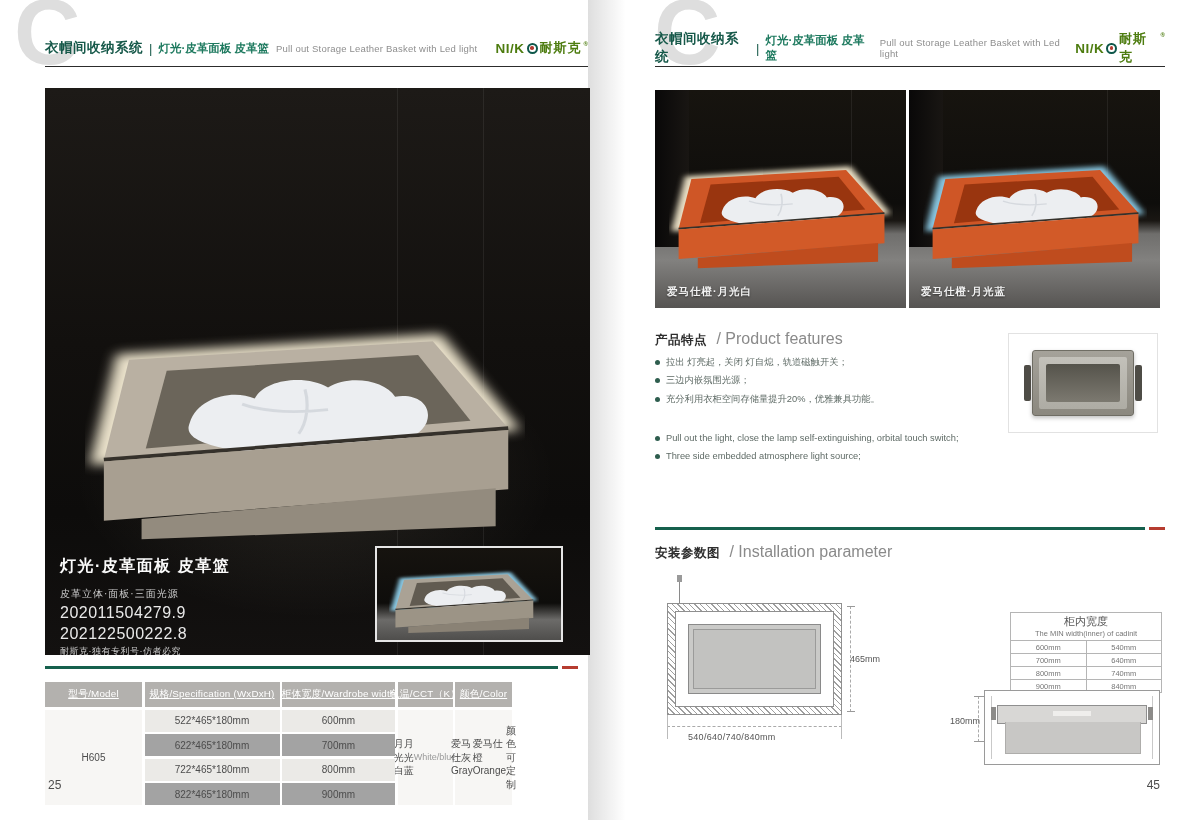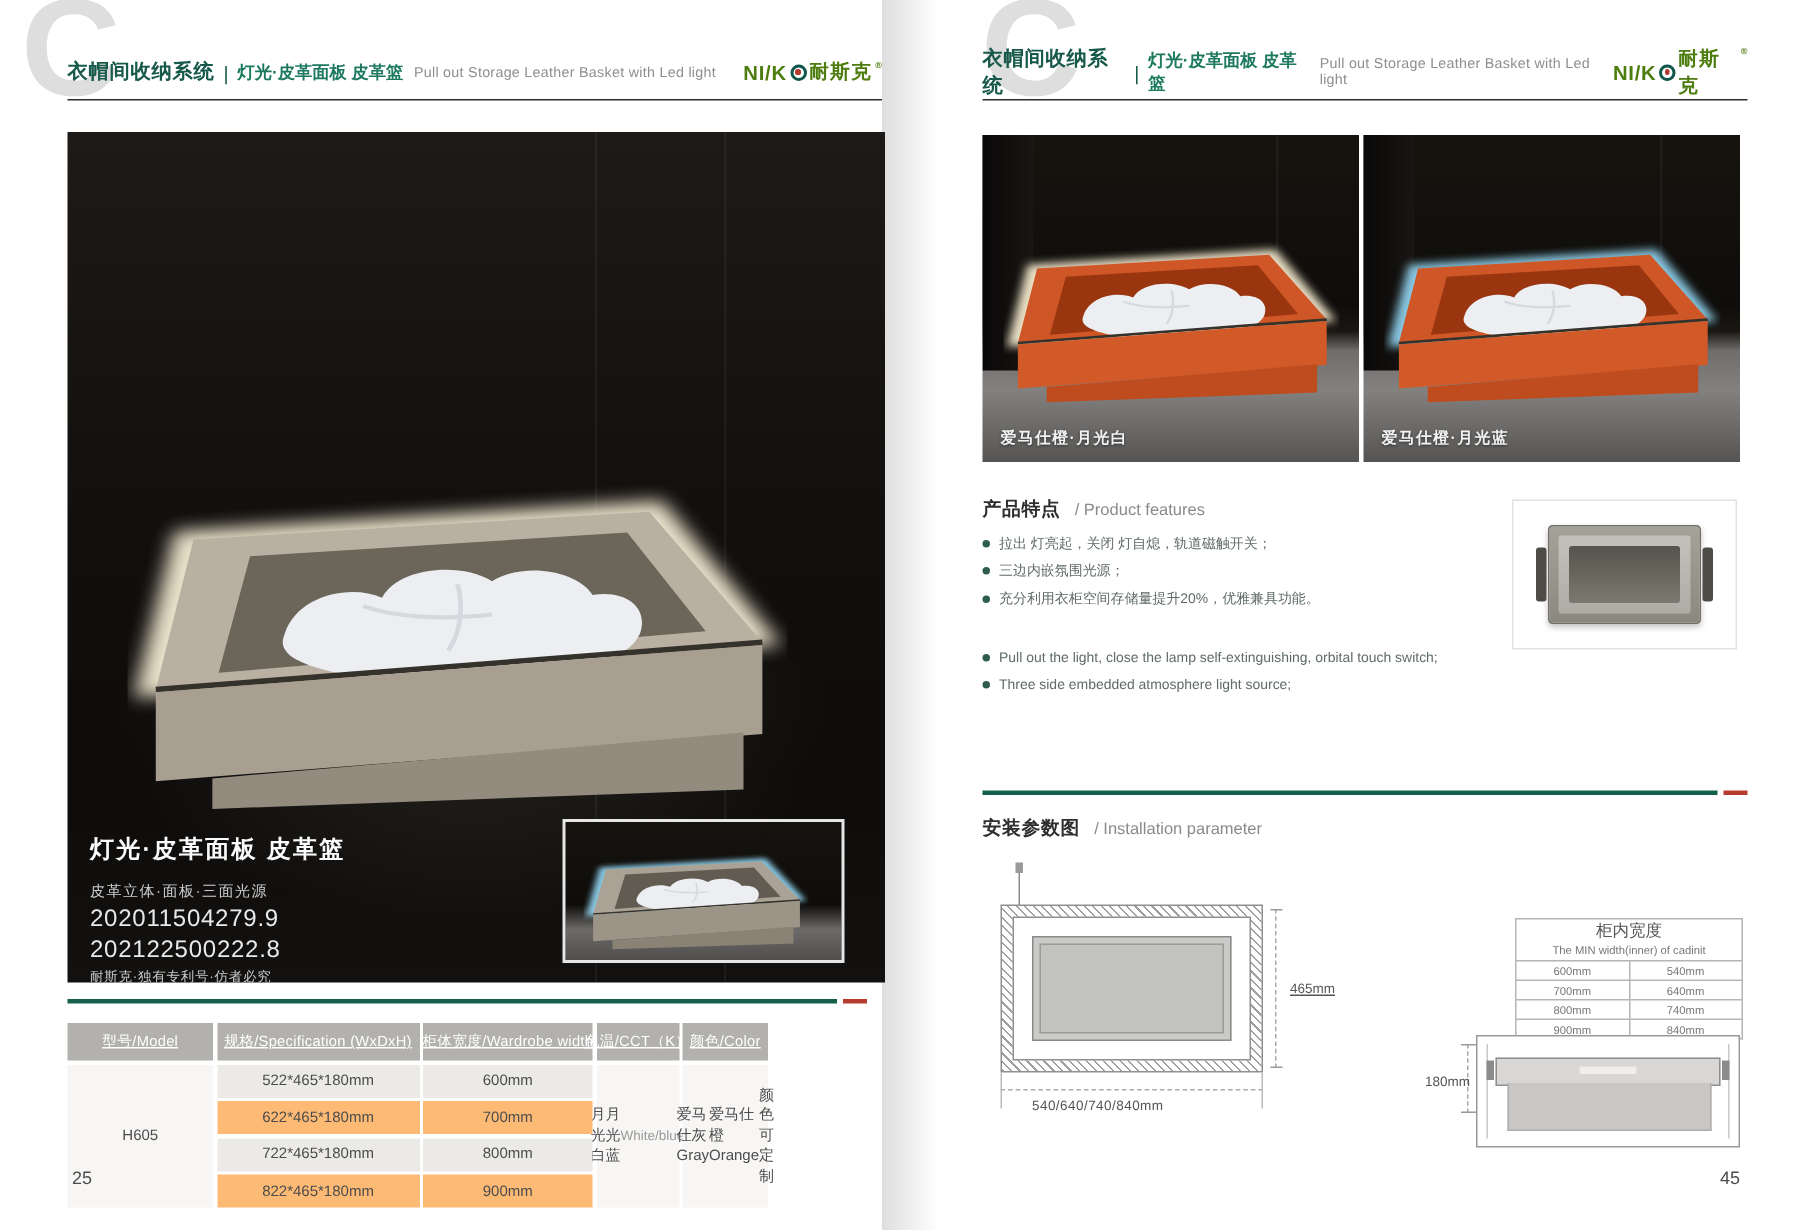--- a/index.html
+++ b/index.html
@@ -73,30 +73,30 @@
   .rule-right{left:15px;top:527px;width:510px;}
 
   
   .spec{position:absolute;left:45px;top:682px;display:grid;
     grid-template-columns:97px 135px 113px 55px 57px;
     grid-template-rows:25px 22px 22px 22px 22px;gap:2.5px;font-size:10px;color:#4c4c4c;}
   .spec .h{background:#b3b1ae;color:#fff;display:flex;align-items:center;justify-content:center;
     font-size:9.8px;letter-spacing:.2px;white-space:nowrap;text-decoration:underline;}
   .spec .c{display:flex;align-items:center;justify-content:center;background:#f7f6f4;}
   .spec .band{background:#ebeae7;}
-  .spec .plain{background:#fdba74;}
+  .spec .plain{background:#a3a3a3;}
   .spec .span4{grid-row:span 4;flex-direction:row;line-height:1.35;}
   .spec .en{color:#9a9a9a;font-size:9px;}
   .pageno{position:absolute;top:778px;font-size:12px;color:#4d4d4d;}
   .pn-left{left:48px;} .pn-right{right:40px;}
 
   
   .feat-head{position:absolute;left:15px;top:330px;}
   .sec-cn{font-size:12.5px;font-weight:bold;color:#2e2e2e;letter-spacing:.5px;}
-  .sec-en{font-size:11px;color:#8a8a8a;margin-left:5px;}
+  .sec-en{font-size:16px;color:#8a8a8a;margin-left:5px;}
   .blist{position:absolute;left:15px;width:330px;}
   .b-cn{top:356px;} .b-en{top:432px;}
   .blist .li{display:flex;align-items:flex-start;margin-bottom:5px;color:#5f6b66;font-size:9.3px;line-height:1.45;}
   .blist .dot{width:5px;height:5px;border-radius:50%;background:#2e5d4e;margin:4px 6px 0 0;flex:none;}
   .thumb{position:absolute;left:368px;top:333px;width:150px;height:100px;background:#fff;
     border:1px solid #e2e2e2;box-sizing:border-box;display:flex;align-items:center;justify-content:center;}
   .tb-basket{position:relative;width:100px;height:64px;background:linear-gradient(180deg,#a5a29a,#8b887f);
     border:1.5px solid #6f6d64;border-radius:3px;box-shadow:0 2px 4px rgba(0,0,0,.25);}
   .tb-basket .mid{position:absolute;inset:6px;background:linear-gradient(180deg,#c3c1ba,#aeaca4);border-radius:2px;}
   .tb-basket .inn{position:absolute;inset:13px;background:linear-gradient(180deg,#55534b,#7c7970);border-radius:2px;}
@@ -110,21 +110,21 @@
     border:1px solid #8f8f8f;
     background:repeating-linear-gradient(45deg,#9f9f9f 0 1px,transparent 1px 4px);}
   .cab .inwhite{position:absolute;inset:7px;background:#fff;border:1px solid #8f8f8f;}
   .cab .dr1{position:absolute;inset:12px;border:1px solid #8a8a8a;background:#cacac8;}
   .cab .dr2{position:absolute;inset:4px;border:1px solid #9b9b9a;background:#c2c2c0;}
   .antenna{position:absolute;left:39px;top:4px;width:1px;height:24px;background:#8a8a8a;}
   .antenna::before{content:"";position:absolute;left:-2px;top:-5px;width:5px;height:7px;background:#9a9a9a;}
   .dimv{position:absolute;left:210px;top:30px;height:106px;border-left:1px dashed #aaa;}
   .dimv::before,.dimv::after{content:"";position:absolute;left:-4px;width:8px;height:1px;background:#999;}
   .dimv::before{top:0;} .dimv::after{bottom:0;}
-  .lbl-465{position:absolute;left:220px;top:78px;text-decoration:underline;}
+  .lbl-465{position:absolute;left:210px;top:78px;}
   .dimh{position:absolute;left:27px;top:150px;width:175px;border-top:1px dashed #aaa;}
   .dimh::before,.dimh::after{content:"";position:absolute;top:-12px;width:1px;height:24px;background:#bbb;}
   .dimh::before{left:0;} .dimh::after{right:0;}
   .lbl-540{position:absolute;left:48px;top:156px;letter-spacing:.3px;}
 
   .wtable{position:absolute;left:370px;top:36px;width:152px;border:1px solid #9a9a9a;
     border-collapse:collapse;font-size:7.5px;color:#777;text-align:center;}
   .wtable .tt{font-size:11px;color:#555;}
   .wtable td{border:1px solid #b5b5b5;padding:1.5px 2px;}
   .wtable .thd td{padding:2px;line-height:1.25;}

